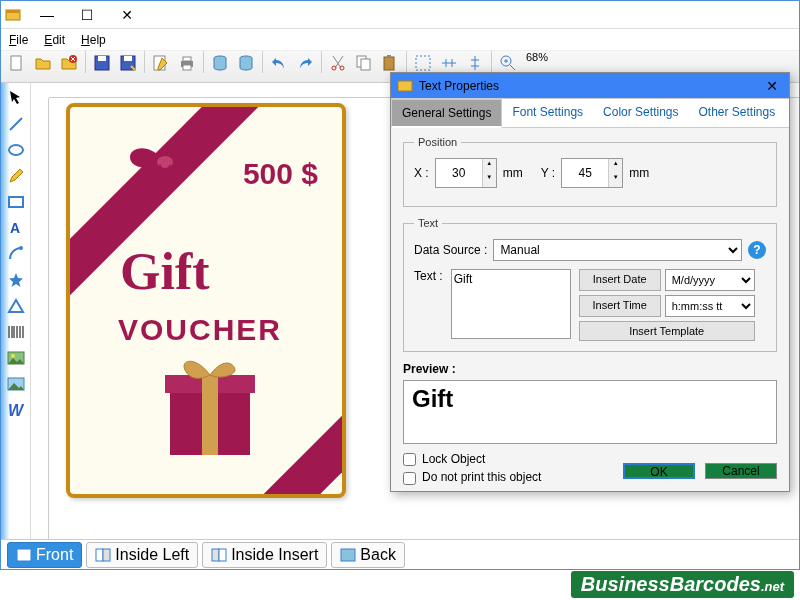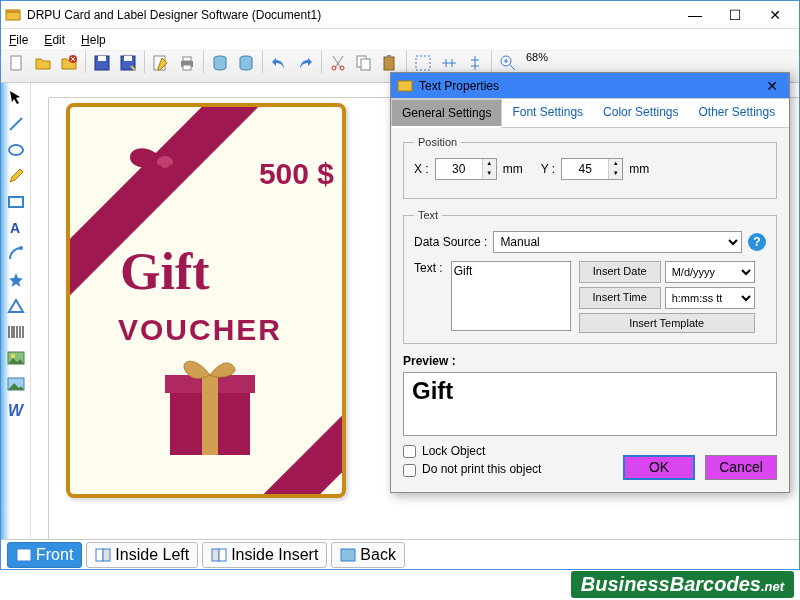--- a/index.html
+++ b/index.html
@@ -22,21 +22,21 @@
 .ltool { width: 22px; height: 22px; display: flex; align-items: center; justify-content: center; }
 .canvas-area { flex: 1; background: #fff; position: relative; overflow: hidden; }
 .ruler-h { position: absolute; top: 0; left: 18px; right: 0; height: 15px; background: #fff; border-bottom: 1px solid #ccc; font-size: 8px; }
 .ruler-v { position: absolute; top: 15px; left: 0; width: 18px; bottom: 0; background: #fff; border-right: 1px solid #ccc; }
 .canvas { position: absolute; top: 20px; left: 35px; width: 280px; height: 395px; background: #fefbef; border: 4px solid #c78a14; border-radius: 8px; box-shadow: 2px 2px 5px rgba(0,0,0,.2); overflow: hidden; }
 .ribbon { position: absolute; background: #a01850; }
 .ribbon.d1 { width: 400px; height: 40px; transform: rotate(-45deg); top: 20px; left: -80px; }
 .ribbon.d2 { width: 400px; height: 40px; transform: rotate(-45deg); bottom: -50px; right: -120px; }
 .bow { position: absolute; top: 25px; left: 50px; }
 .bow svg { width: 90px; height: 60px; }
-.amount { position: absolute; top: 50px; right: 8px; font-size: 30px; font-weight: bold; color: #a01850; }
+.amount { position: absolute; top: 50px; right: 24px; font-size: 30px; font-weight: bold; color: #a01850; }
 .gift-text { position: absolute; top: 135px; left: 50px; font-size: 52px; font-weight: bold; color: #a01850; font-family: Georgia, serif; }
 .voucher-text { position: absolute; top: 206px; left: 48px; font-size: 30px; font-weight: 600; color: #a01850; letter-spacing: 2px; }
 .giftbox { position: absolute; bottom: 25px; left: 80px; }
 .giftbox svg { width: 120px; height: 130px; }
 .page-tabs { height: 30px; background: #fff; border-top: 1px solid #ccc; display: flex; align-items: center; padding: 0 6px; gap: 4px; }
 .ptab { display: flex; align-items: center; gap: 4px; padding: 3px 8px; font-size: 16px; border: 1px solid #bbb; border-radius: 3px; background: #fafafa; }
 .ptab.active { background: #3390e0; color: #fff; border-color: #2a7bc4; }
 .ptab .picon { width: 16px; height: 14px; }
 
 
@@ -45,54 +45,53 @@
 .dlg-title .dicon { width: 16px; height: 16px; margin-right: 6px; }
 .dlg-title .dclose { margin-left: auto; width: 22px; text-align: center; font-size: 14px; cursor: pointer; }
 .dlg-tabs { display: flex; background: #fff; border-bottom: 1px solid #ccc; font-size: 12px; }
 .dtab { padding: 6px 10px; color: #1060b0; cursor: pointer; }
 .dtab.active { border-bottom: 2px solid #fff; background: #a3a3a3; color: #000; border-top: 1px solid #ccc; border-left: 1px solid #ccc; border-right: 1px solid #ccc; margin-bottom: -1px; }
 .dlg-body { padding: 8px 12px 12px; font-size: 12px; }
 fieldset { border: 1px solid #bbb; margin-bottom: 10px; padding: 10px 10px; }
 legend { font-size: 11px; padding: 0 4px; color: #333; }
 .row { display: flex; align-items: center; gap: 6px; margin-bottom: 8px; }
 .row label { font-size: 12px; }
-.spin { display: inline-flex; border: 1px solid #999; background: #0c4a6e; height: 22px; }
+.spin { display: inline-flex; border: 1px solid #999; background: #0c4a6e; height: 30px; }
 .spin input { border: none; width: 46px; text-align: center; font-size: 12px; outline: none; }
 .spin .arrows { width: 14px; display: flex; flex-direction: column; border-left: 1px solid #ccc; }
 .spin .arrows span { flex: 1; font-size: 6px; text-align: center; line-height: 9px; background: #f0f0f0; }
 select { height: 22px; font-size: 12px; border: 1px solid #999; background: #fff; padding: 0 2px; }
 .ds-row select { flex: 1; }
 .help { width: 18px; height: 18px; border-radius: 50%; background: #2a90e0; color: #fff; text-align: center; font-size: 12px; font-weight: bold; line-height: 18px; }
 .text-row { display: flex; gap: 8px; align-items: flex-start; }
 textarea { width: 120px; height: 70px; font-size: 12px; resize: none; border: 1px solid #999; padding: 2px; }
 .insert-col { display: flex; flex-direction: column; gap: 4px; }
 .insert-row { display: flex; gap: 4px; }
 .ibtn { background: #e5e5e5; border: 1px solid #aaa; font-size: 11px; padding: 3px 6px; width: 82px; text-align: center; cursor: pointer; }
 .insert-row select { width: 90px; font-size: 11px; }
 .preview-label { font-weight: bold; font-size: 12px; margin: 4px 0; }
 .preview-box { background: #fff; border: 1px solid #999; height: 64px; padding: 4px 8px; font-size: 24px; font-weight: bold; }
 .checks { margin-top: 8px; }
 .checks label { display: block; font-size: 12px; margin-bottom: 4px; }
 .checks input { margin-right: 6px; vertical-align: middle; }
 .dlg-btns { display: flex; gap: 10px; justify-content: flex-end; margin-top: -26px; }
-.dlg-btns button { width: 72px; height: 25px; font-size: 14px; background: #d946ef; border: 1px solid #888; }
+.dlg-btns button { width: 72px; height: 16px; font-size: 12px; background: #15803d; border: 1px solid #888; }
 .dlg-btns button.primary { border: 2px solid #2a7bd0; }
 .watermark { position: absolute; right: 6px; bottom: 2px; font-size: 20px; font-style: italic; font-weight: bold; color: #fff; background: #1a7a3a; padding: 2px 10px; border-radius: 3px; }
 .watermark .net { font-size: 13px; }
 </style>
 </head>
 <body>
 
 <div class="window">
   <div class="titlebar">
     <svg class="icon" viewBox="0 0 16 16">
         <rect x="1" y="3" width="14" height="10" fill="#f0c040" stroke="#b08000"></rect>
         <rect x="1" y="3" width="14" height="3" fill="#d09020"></rect>
       </svg>
-    <span class="title">DRPU Card and Label Designer Software (Document1)</span>
     <div class="winbtns">
       <div class="winbtn">—</div>
       <div class="winbtn">☐</div>
       <div class="winbtn">✕</div>
     </div>
   </div>
 
   <div class="menubar">
     <span><u>F</u>ile</span>
     <span><u>E</u>dit</span>

